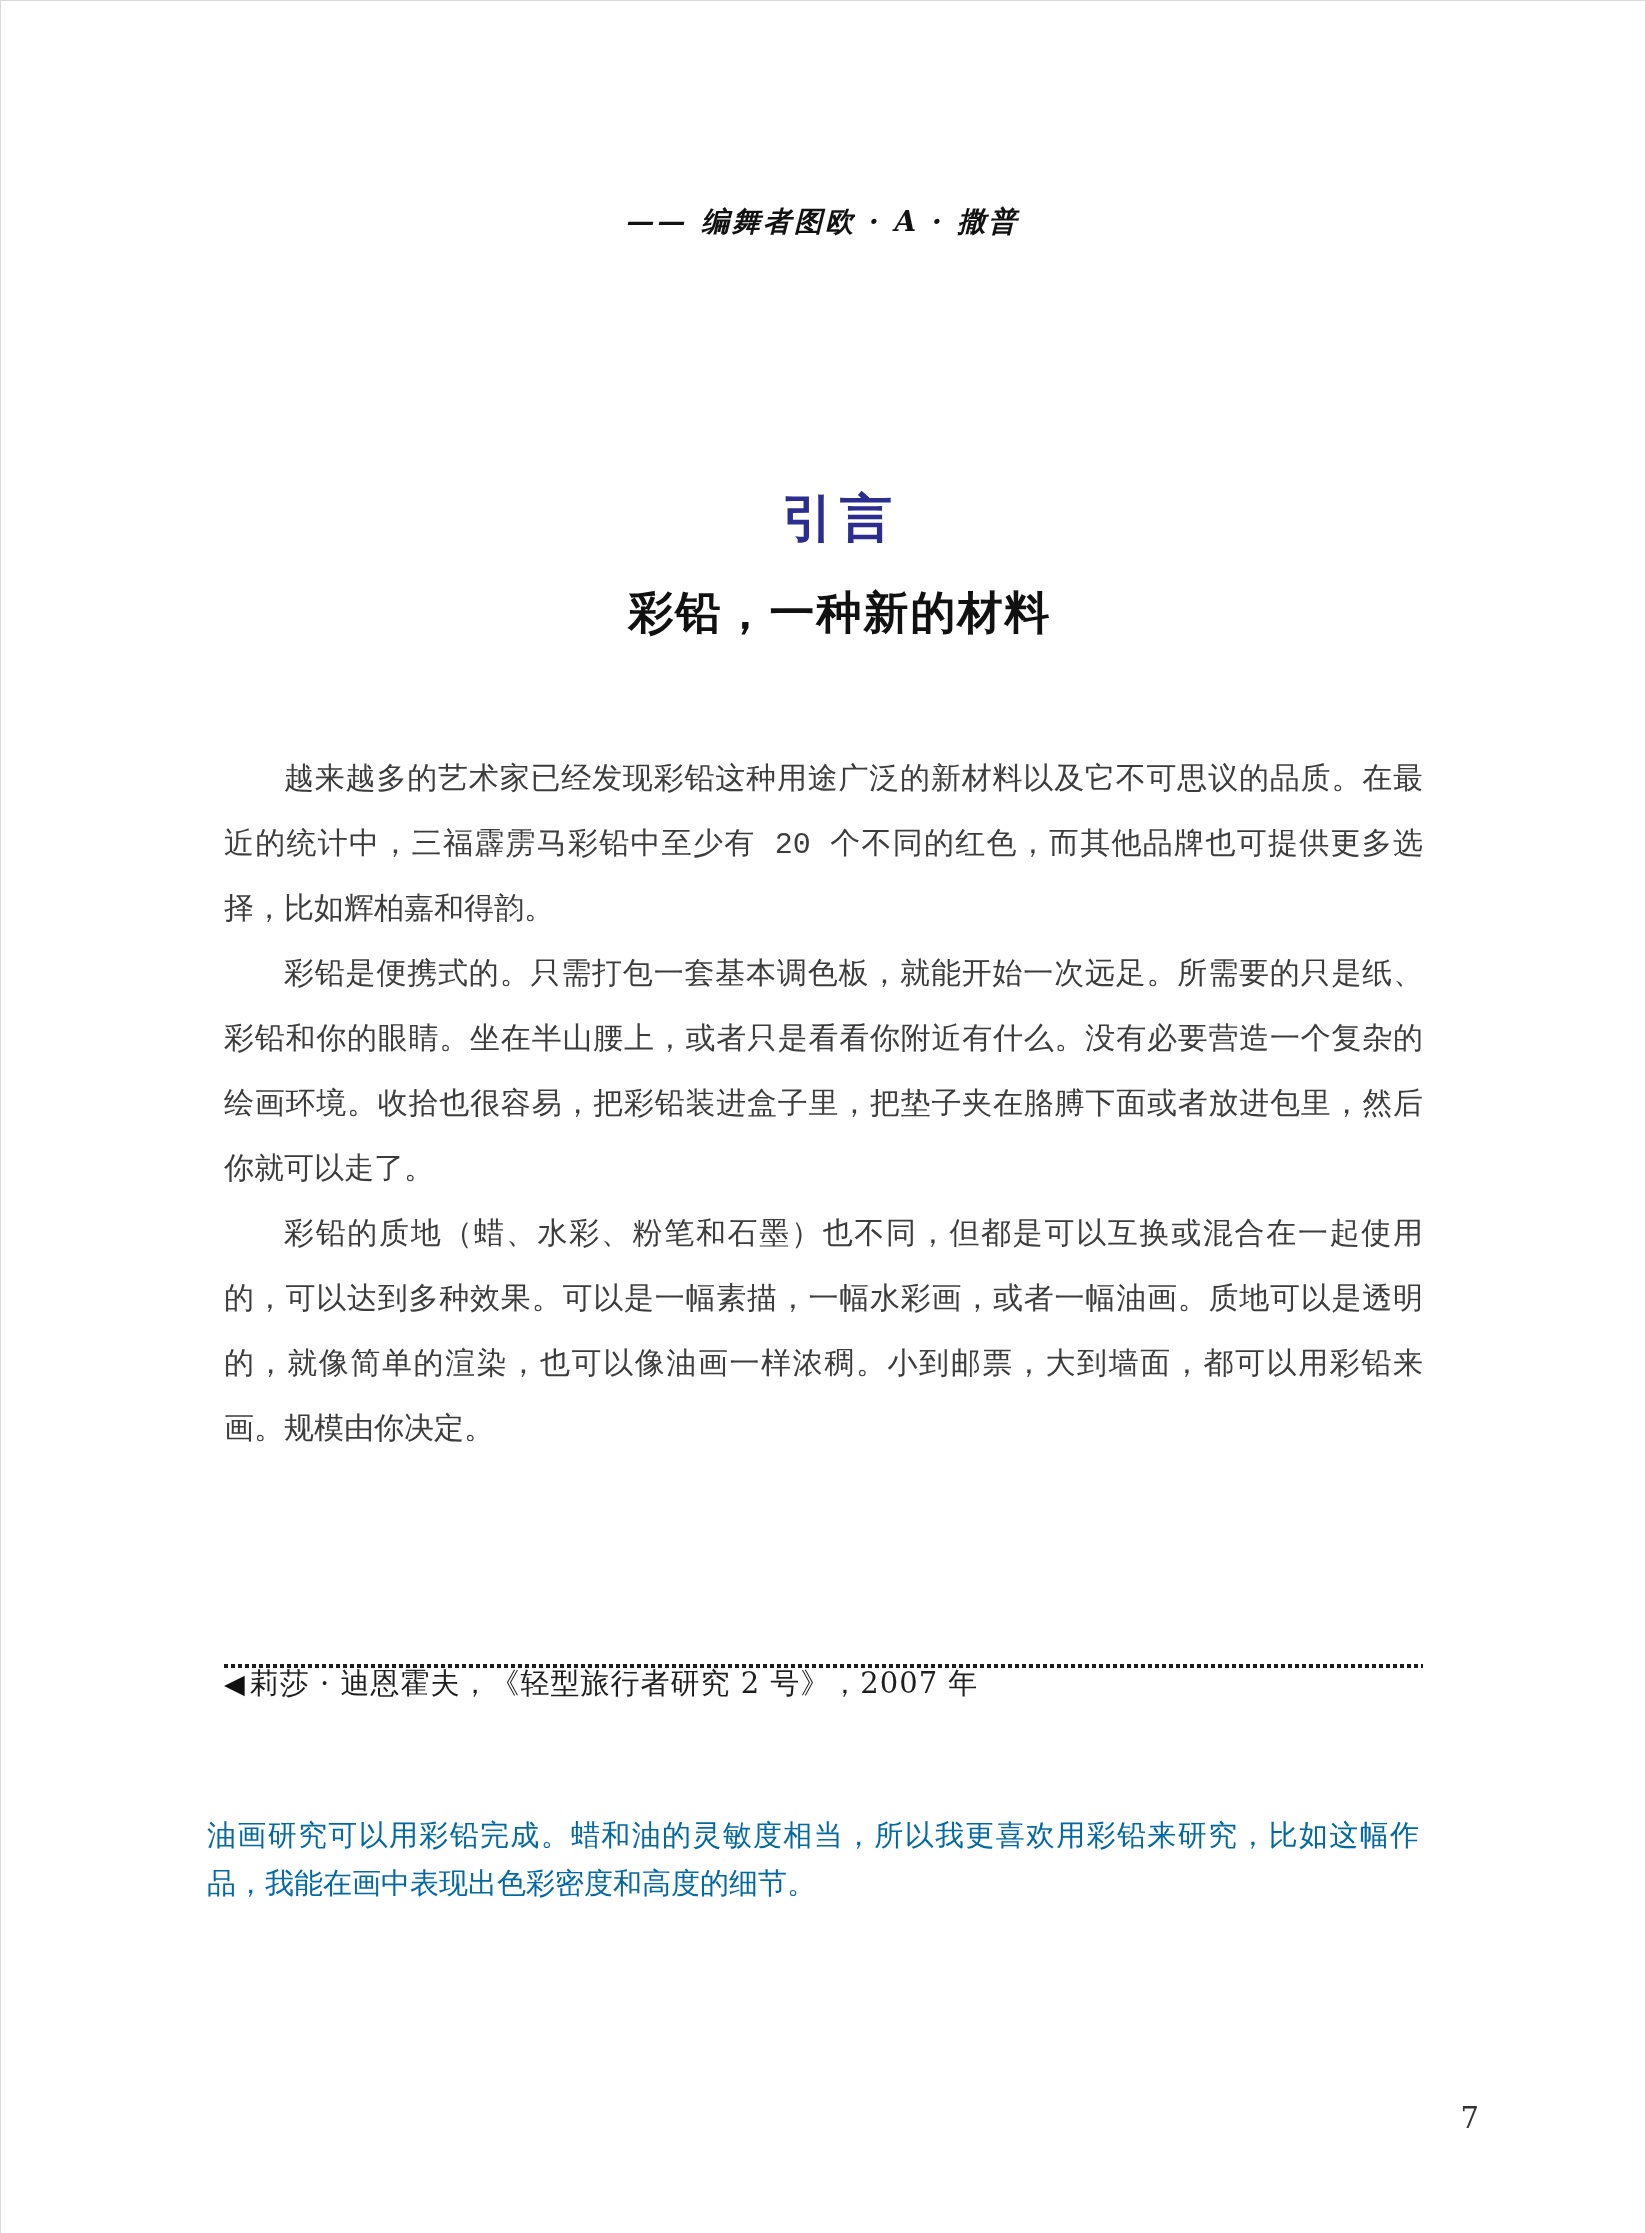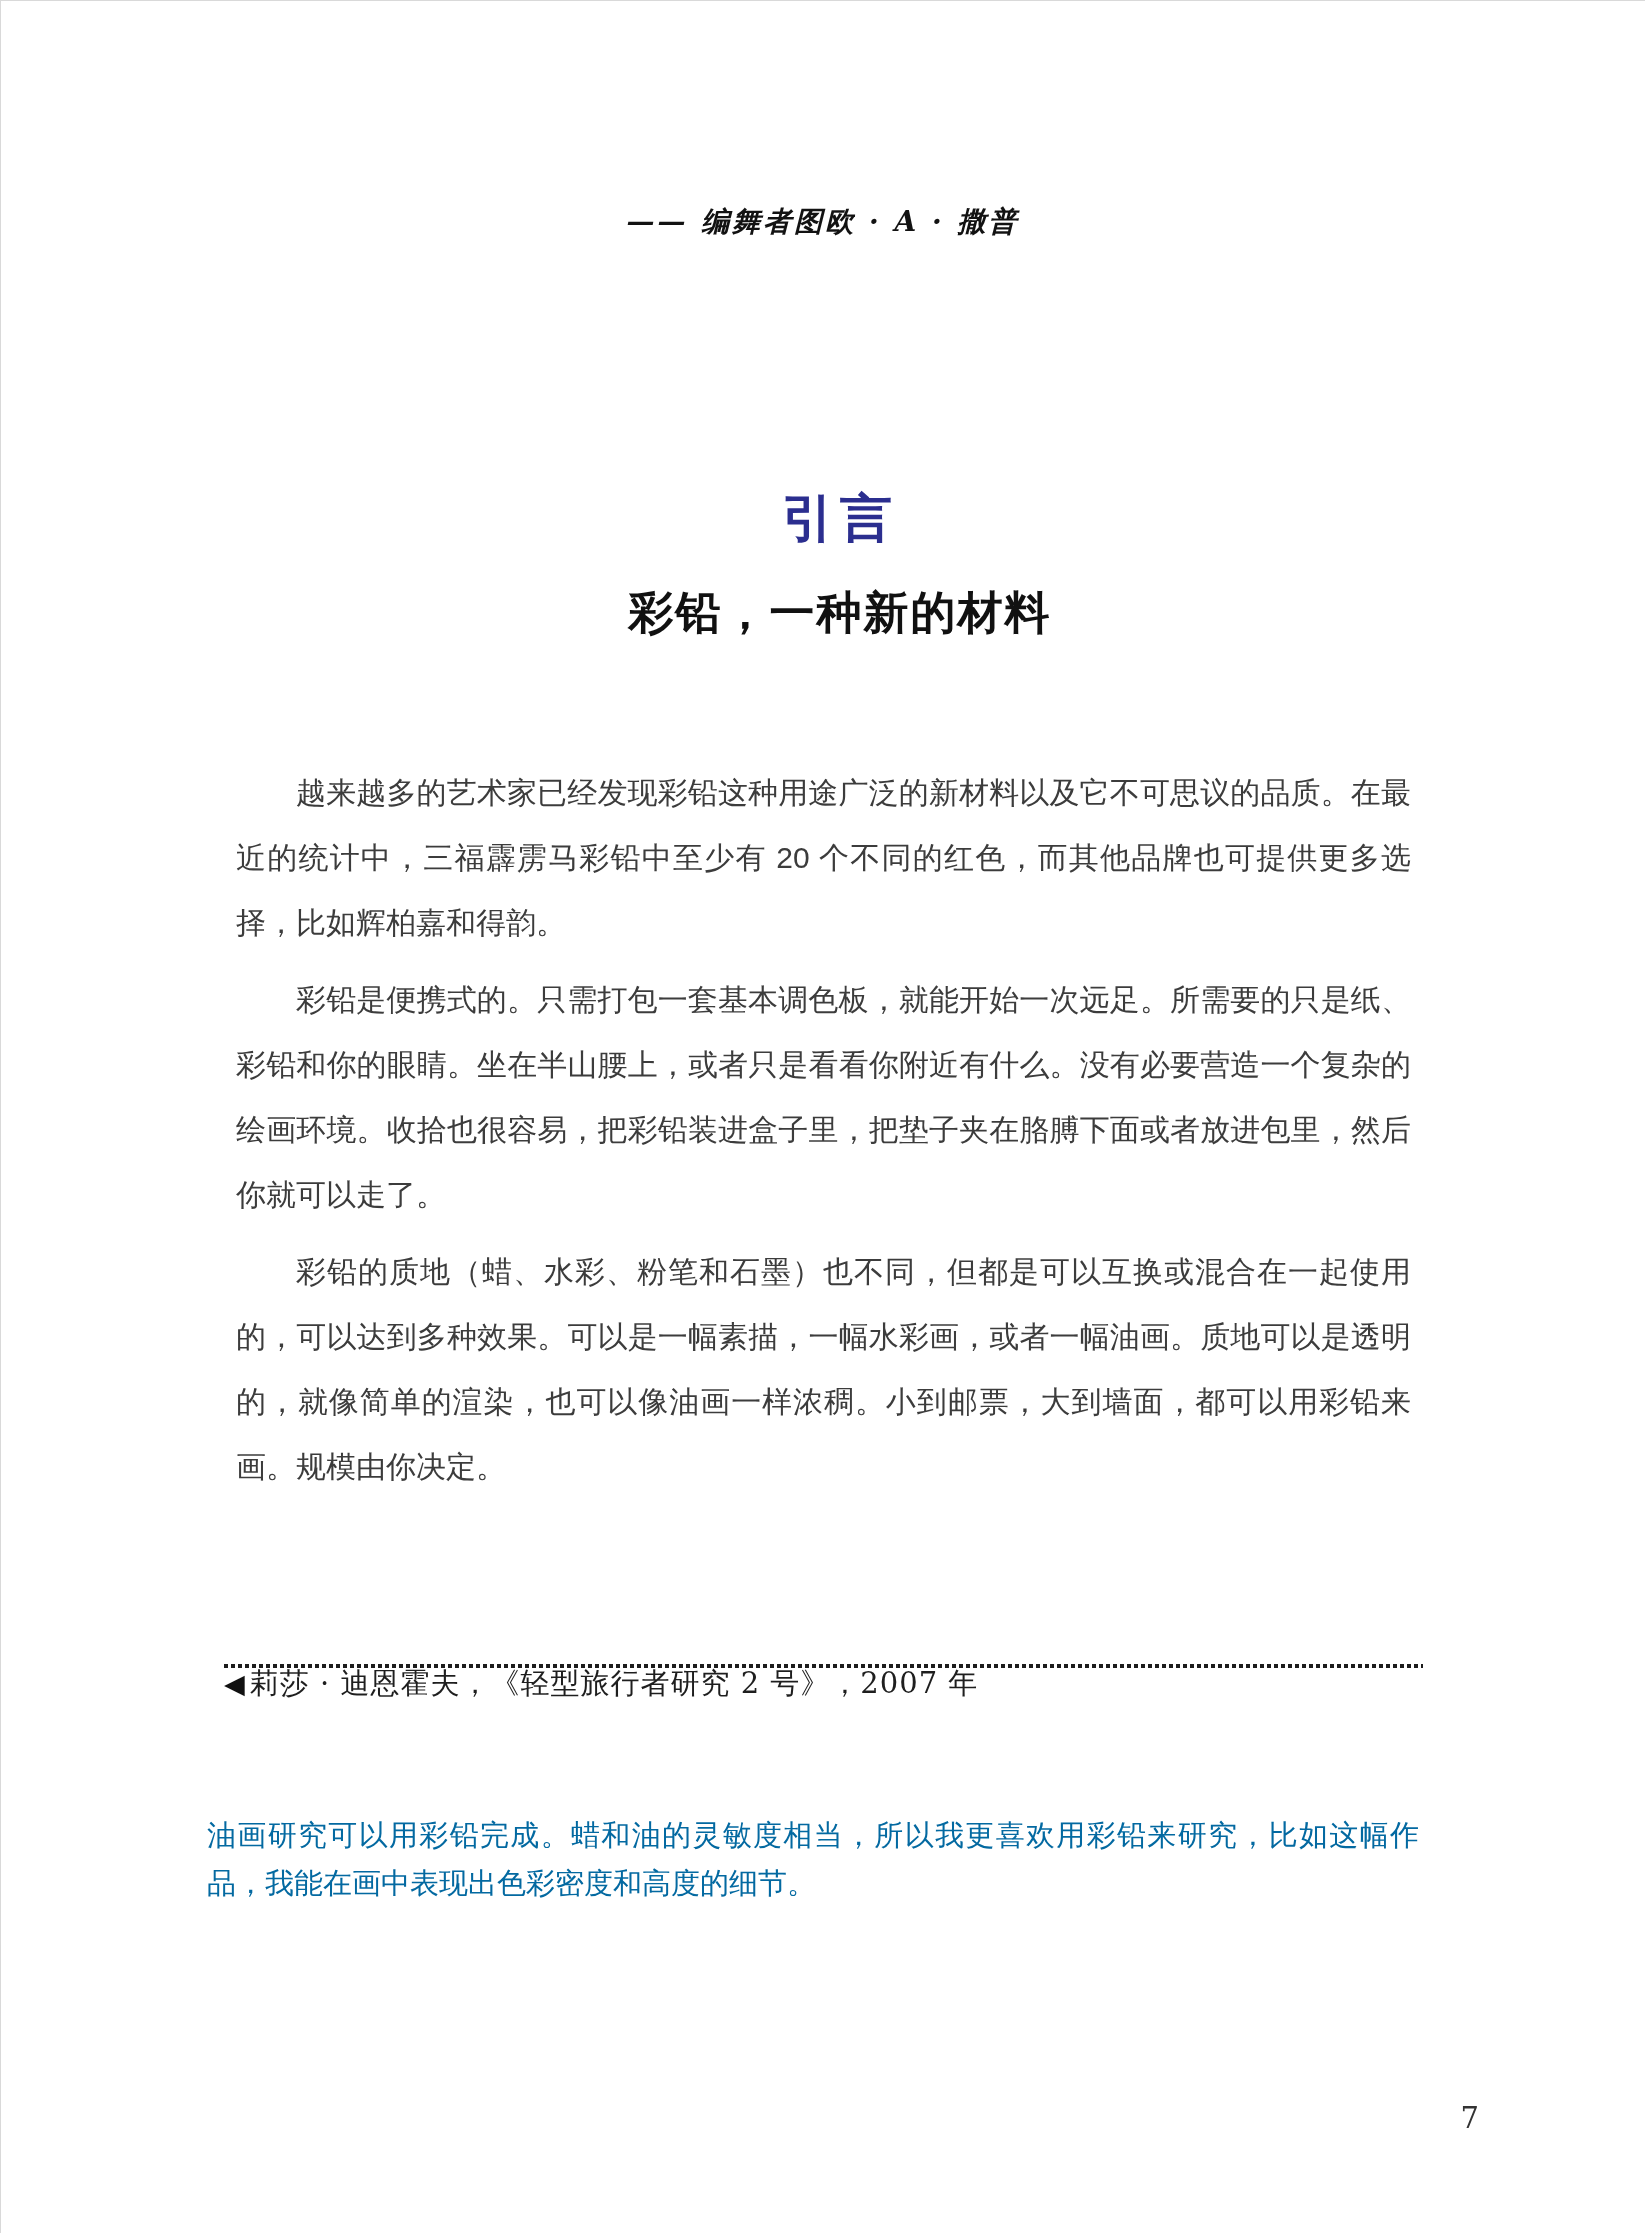--- a/index.html
+++ b/index.html
@@ -73,22 +73,23 @@
     position: absolute;
     top: 748px;
     left: 224px;
     width: 1199px;
     font-size: 30px;
     line-height: 65px;
     text-align: justify;
     color: #3c3c3c;
   }
   .body-text p {
-    margin: 12px;
+    margin: 0;
     text-indent: 2em;
+    font-family: Liberation Mono, monospace;
   }
 
   
   .divider {
     position: absolute;
     top: 1664px;
     left: 224px;
     width: 1199px;
     height: 4px;
     background: repeating-linear-gradient(90deg, #1c1c1c 0px, #1c1c1c 4px, transparent 4px, transparent 7px);

